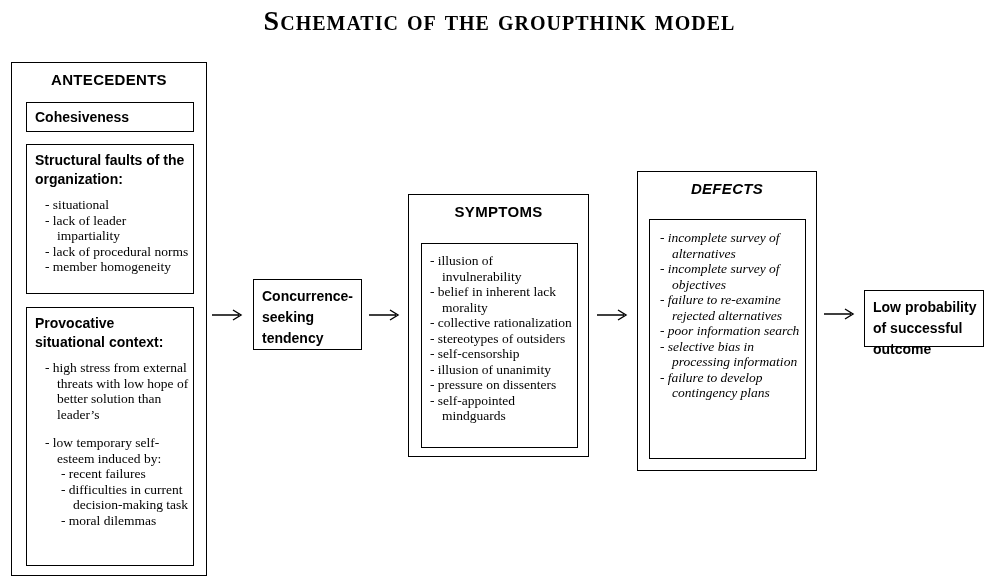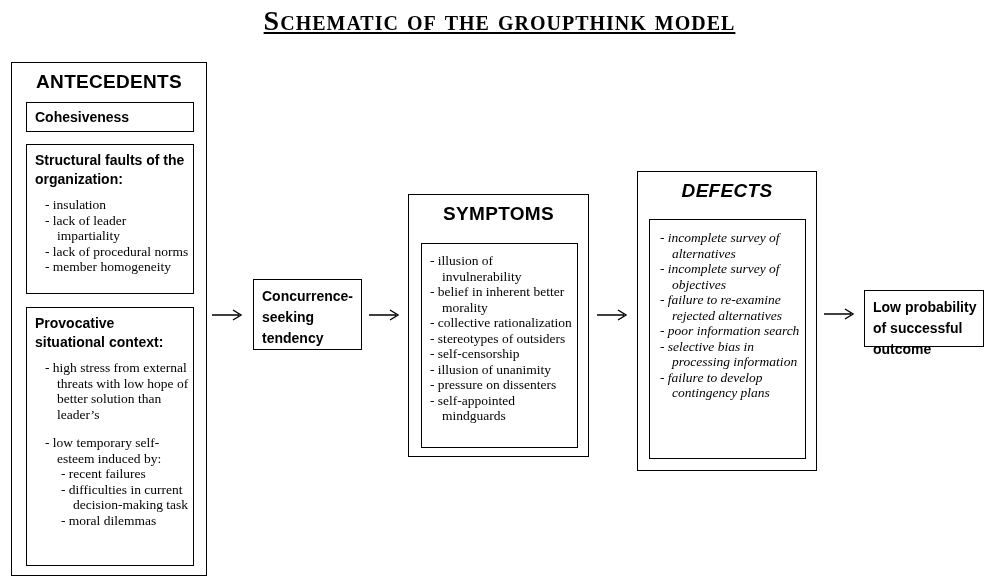--- a/index.html
+++ b/index.html
@@ -17,31 +17,30 @@
     top: 5px;
     left: 0;
     width: 100%;
     text-align: center;
     font-family: "Liberation Serif", serif;
     font-variant: small-caps;
     font-weight: bold;
     font-size: 28px;
     letter-spacing: 1px;
     color: #000000;
-    text-decoration: underline;
   }
   .box {
     position: absolute;
     border: 1px solid #000000;
     background: #ffffff;
   }
   .box-header {
     font-family: "Liberation Sans", sans-serif;
     font-weight: bold;
-    font-size: 19px;
+    font-size: 15px;
     text-align: center;
     padding-top: 8px;
     letter-spacing: 0.3px;
   }
   .sub-header {
     font-family: "Liberation Sans", sans-serif;
     font-weight: bold;
     font-size: 14px;
     line-height: 19px;
     padding: 6px 6px 0 8px;
@@ -100,21 +99,21 @@
   <div class="box antecedents-box">
     <div class="box-header">ANTECEDENTS</div>
 
     <div class="box cohesiveness-box">
       <div class="sub-header">Cohesiveness</div>
     </div>
 
     <div class="box structural-box">
       <div class="sub-header">Structural faults of the organization:</div>
       <div class="list">
-        <div class="li">- insulation</div>
+        <div class="li">- situational</div>
         <div class="li">- lack of leader impartiality</div>
         <div class="li">- lack of procedural norms</div>
         <div class="li">- member homogeneity</div>
       </div>
     </div>
 
     <div class="box provocative-box">
       <div class="sub-header">Provocative situational context:</div>
       <div class="list">
         <div class="li">- high stress from external threats with low hope of better solution than leader’s</div>
@@ -141,21 +140,21 @@
   <div class="arrow arrow-2">
     <svg width="32" height="14" viewBox="0 0 32 14">
         <path d="M0 7 L27 7 M21 2 L29 7 L21 12" fill="none" stroke="#000000" stroke-width="1.4"></path>
       </svg>
   </div>
 
   <div class="box symptoms-box">
     <div class="box-header">SYMPTOMS</div>
     <div class="box symptoms-inner">
       <div class="li">- illusion of invulnerability</div>
-      <div class="li">- belief in inherent better morality</div>
+      <div class="li">- belief in inherent lack morality</div>
       <div class="li">- collective rationalization</div>
       <div class="li">- stereotypes of outsiders</div>
       <div class="li">- self-censorship</div>
       <div class="li">- illusion of unanimity</div>
       <div class="li">- pressure on dissenters</div>
       <div class="li">- self-appointed mindguards</div>
     </div>
   </div>
 
   <div class="arrow arrow-3">

